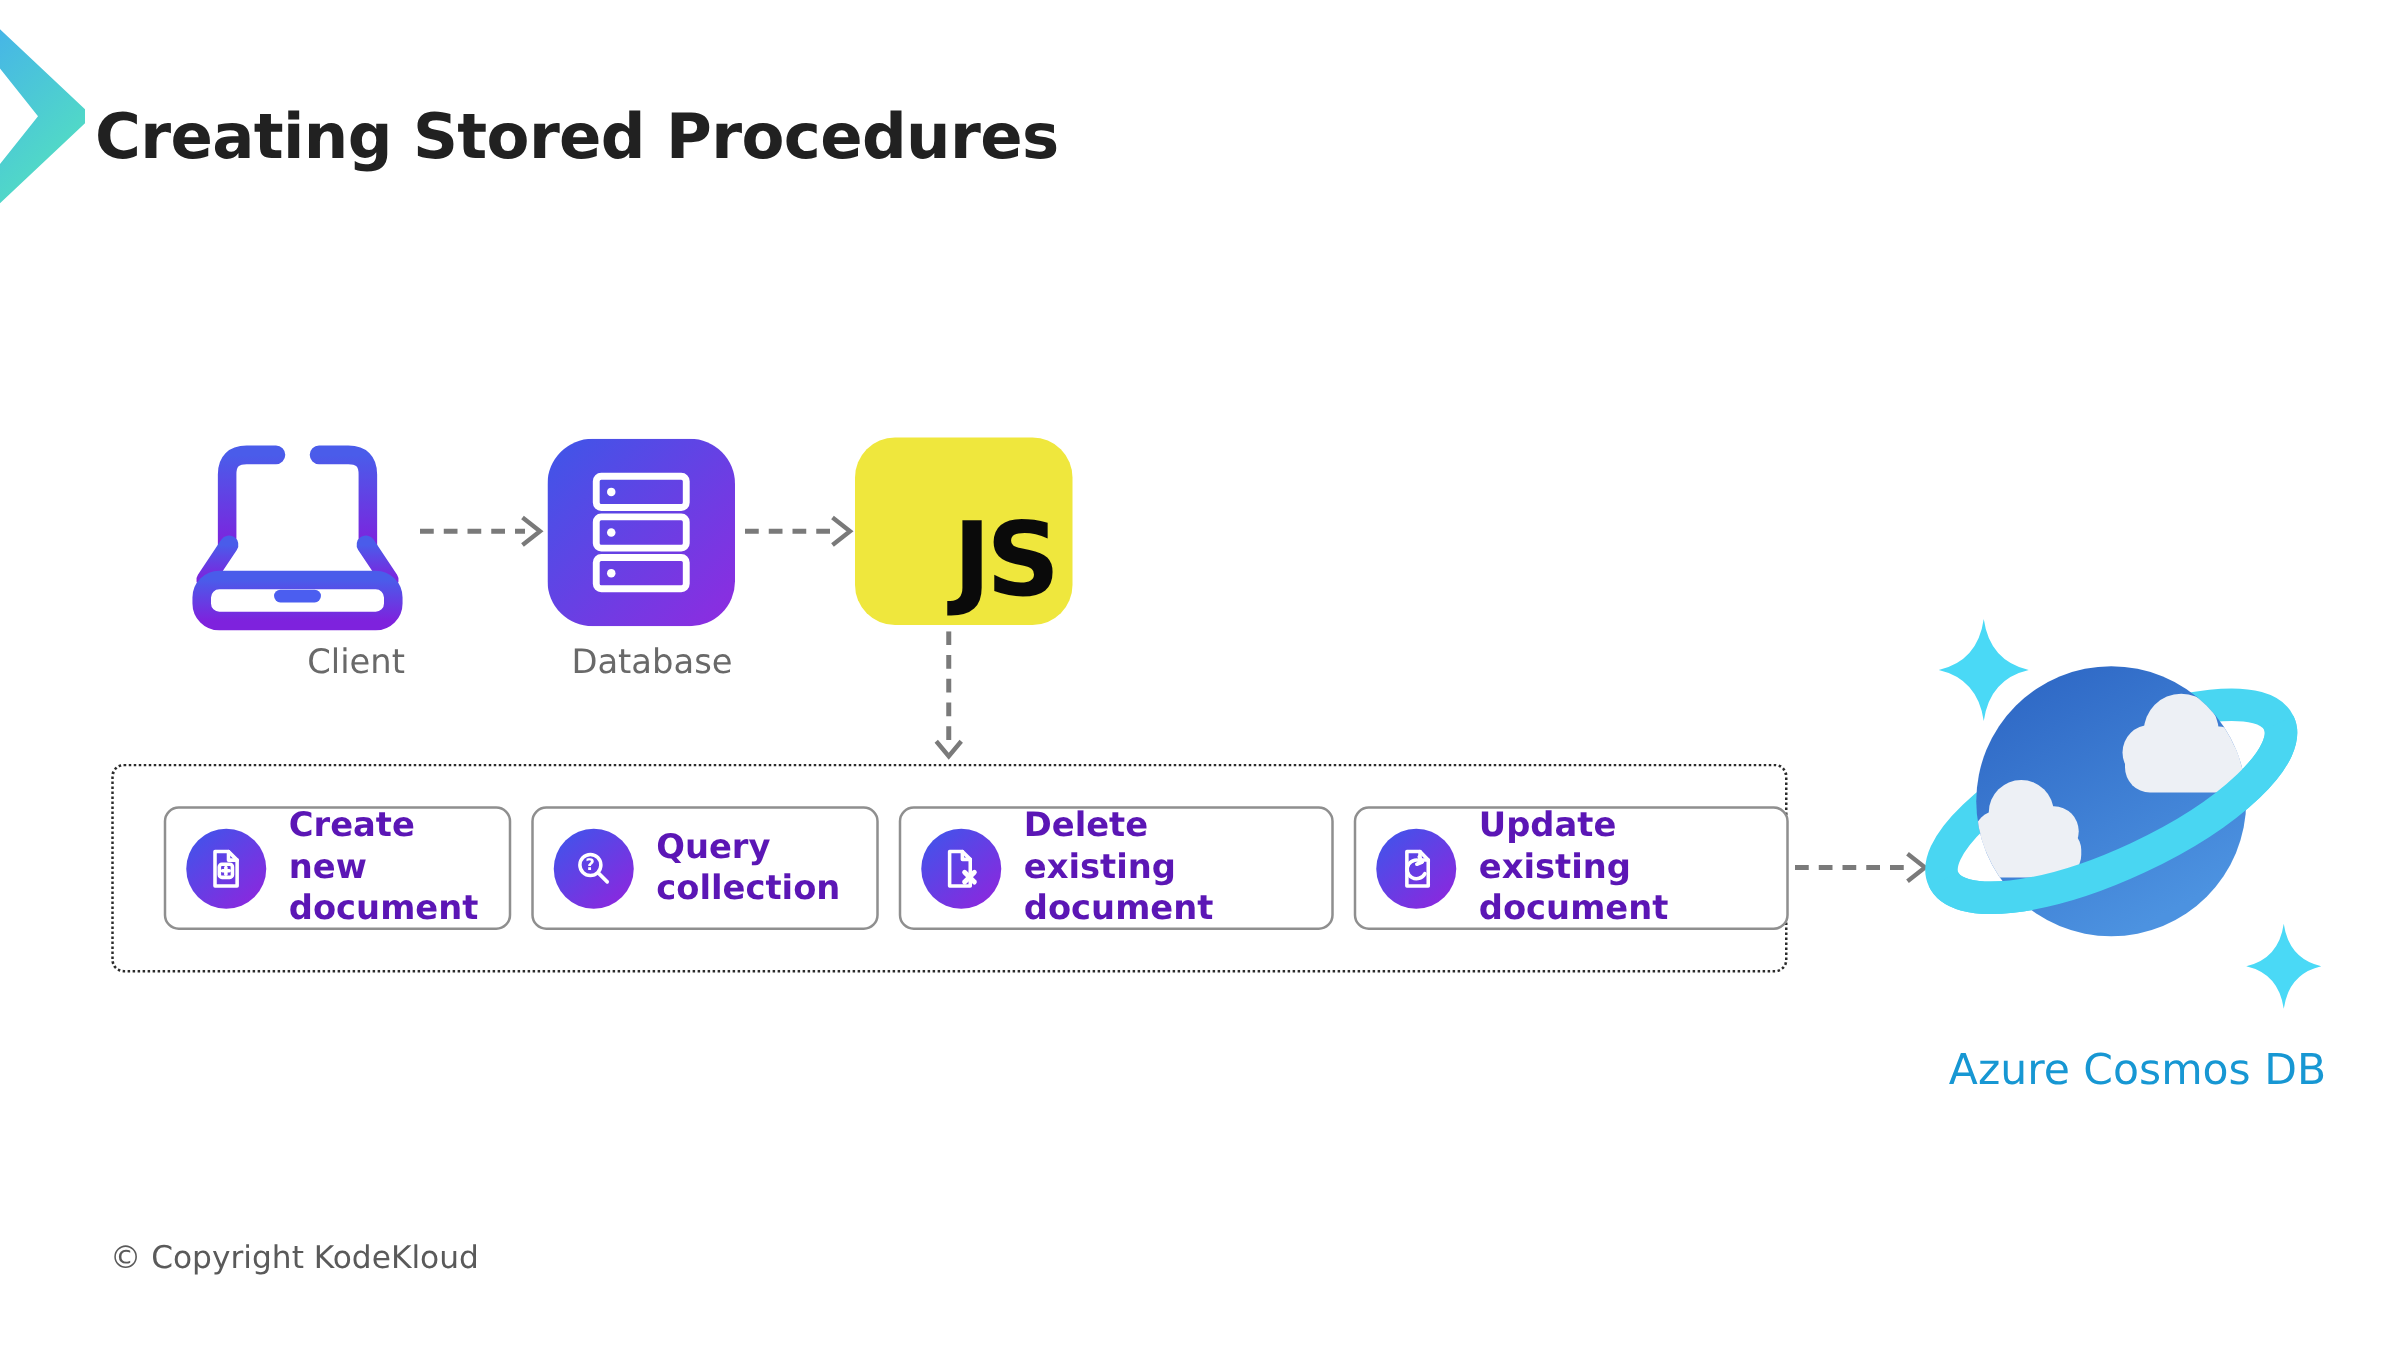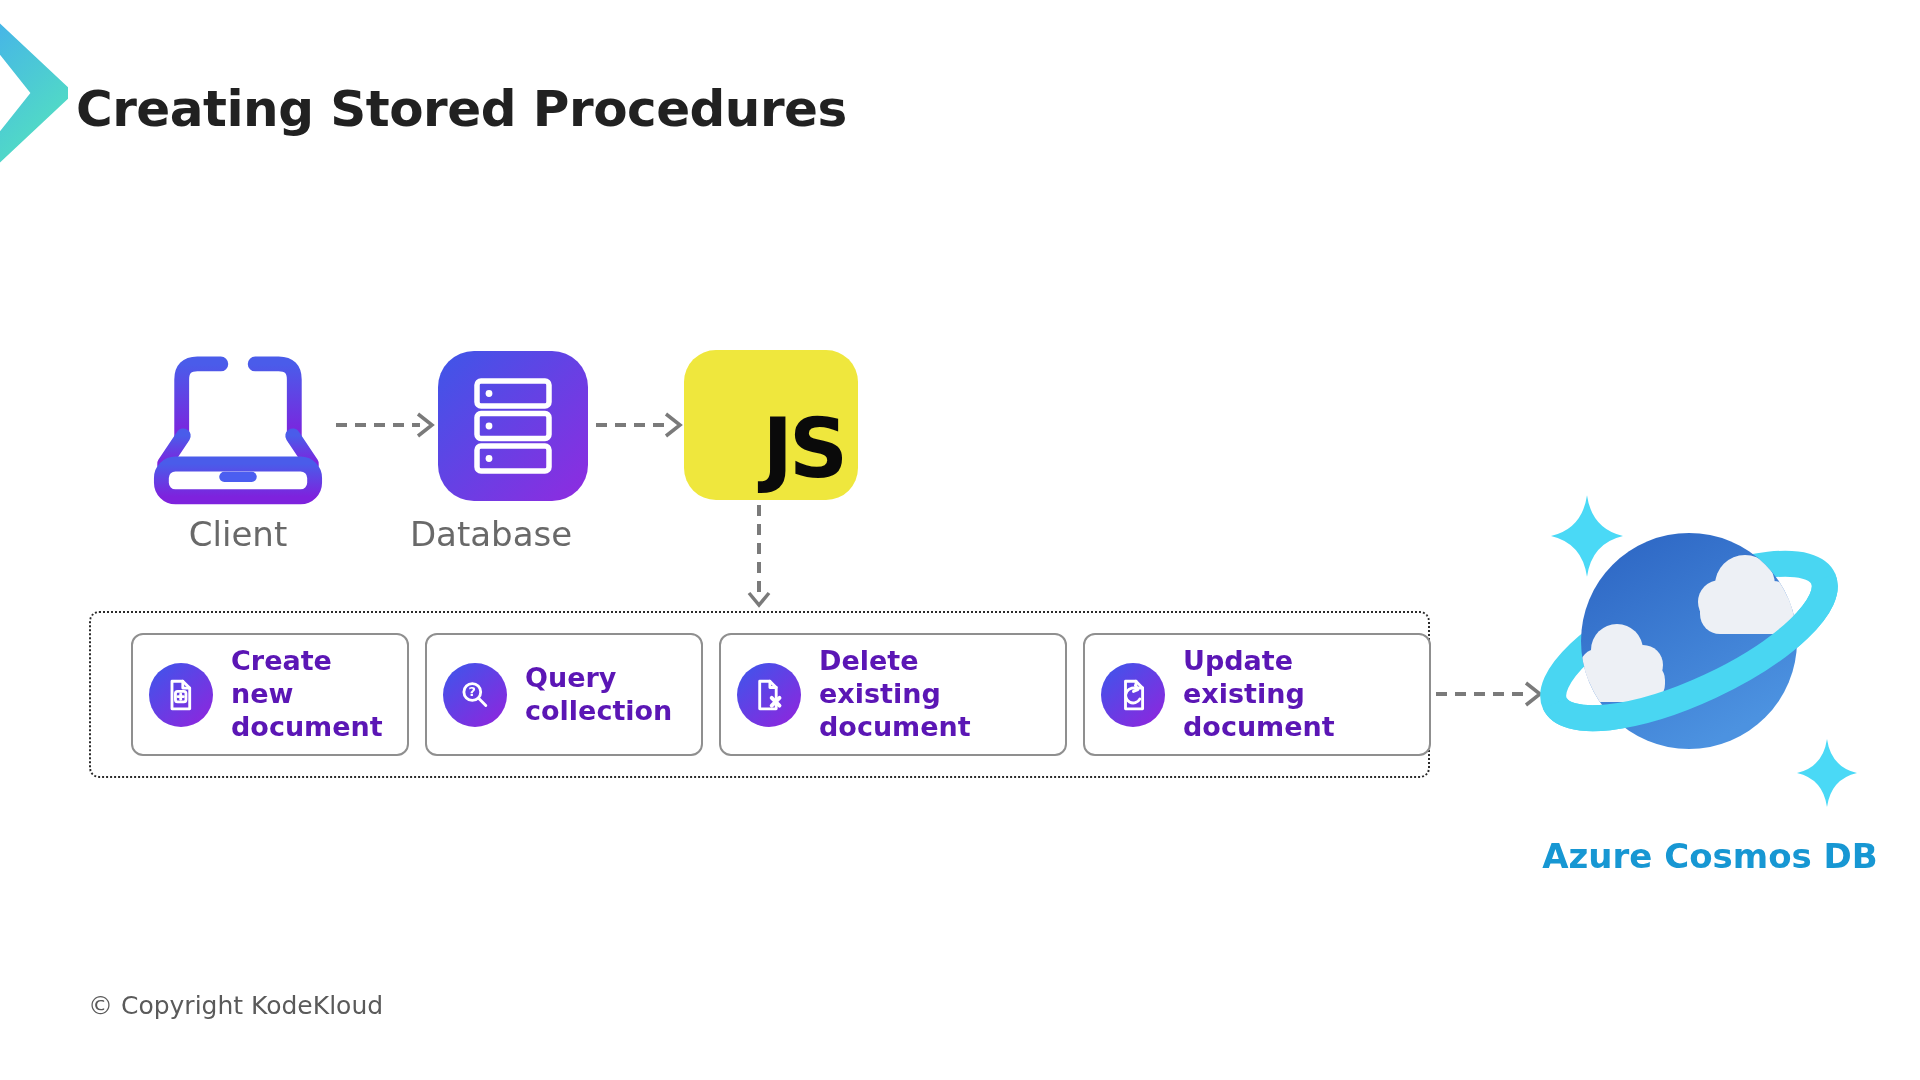--- a/index.html
+++ b/index.html
@@ -15,46 +15,46 @@
          color:#212121;letter-spacing:-0.5px;}
 
   
   .laptop{position:absolute;left:152px;top:349px;width:172px;height:158px;}
   .dbicon{position:absolute;left:438px;top:351px;width:150px;height:150px;}
   .js-node{position:absolute;left:684px;top:350px;width:174px;height:150px;border-radius:32px;
     background:#efe73d;display:flex;align-items:flex-end;justify-content:flex-end;
     padding:0 14px 10px 0;box-sizing:border-box;}
   .js-node span{font-size:82px;line-height:1;font-weight:800;color:#0a0a0a;letter-spacing:-4px;}
 
-  .node-label{position:absolute;top:514px;text-align:center;font-size:34px;color:#696969;font-weight:500;}
+  .node-label{position:absolute;top:514px;text-align:right;font-size:27px;color:#696969;font-weight:500;}
   .lbl-client{left:152px;width:172px;}
   .lbl-db{left:396px;width:190px;}
 
   .arrow{position:absolute;}
 
   
   .proc-box{position:absolute;left:89px;top:611px;width:1341px;height:167px;box-sizing:border-box;
     border:2.5px dotted #2b2b2b;border-radius:10px;display:flex;align-items:center;gap:16px;
     padding:0 10px 0 40px;}
   .proc-card{display:flex;align-items:center;gap:18px;background:#fff;border:2.5px solid #8f8f8f;
-    border-radius:12px;padding:14px 16px;height:123px;box-sizing:border-box;flex:none;}
+    border-radius:12px;padding:14px 16px;height:99px;box-sizing:border-box;flex:none;}
   .pcircle{width:64px;height:64px;border-radius:50%;flex:none;
     background:linear-gradient(140deg,#4452ea 10%,#8a28de 90%);
     display:flex;align-items:center;justify-content:center;}
   .pcircle svg{width:36px;height:36px;}
   .plabel{font-size:27px;font-weight:600;color:#5b16b5;line-height:1.22;}
   .proc-card:nth-child(1) .plabel{width:160px;}
   .proc-card:nth-child(2) .plabel{width:160px;}
   .proc-card:nth-child(3) .plabel{width:230px;}
   .proc-card:nth-child(4) .plabel{width:230px;}
 
   
   .cosmos{position:absolute;left:1525px;top:480px;width:360px;height:350px;}
   .cosmos-label{position:absolute;left:1535px;top:836px;width:350px;text-align:center;
-    font-size:34px;font-weight:700;color:#1797d3;}
+    font-size:34px;font-weight:400;color:#1797d3;}
 
   .copyright{position:absolute;left:88px;top:991px;font-size:25px;color:#5a5a5a;}
 </style>
 </head>
 <body>
 
 <div class="slide">
 
   <div class="chevron"></div>
   <h1 class="title">Creating Stored Procedures</h1>

